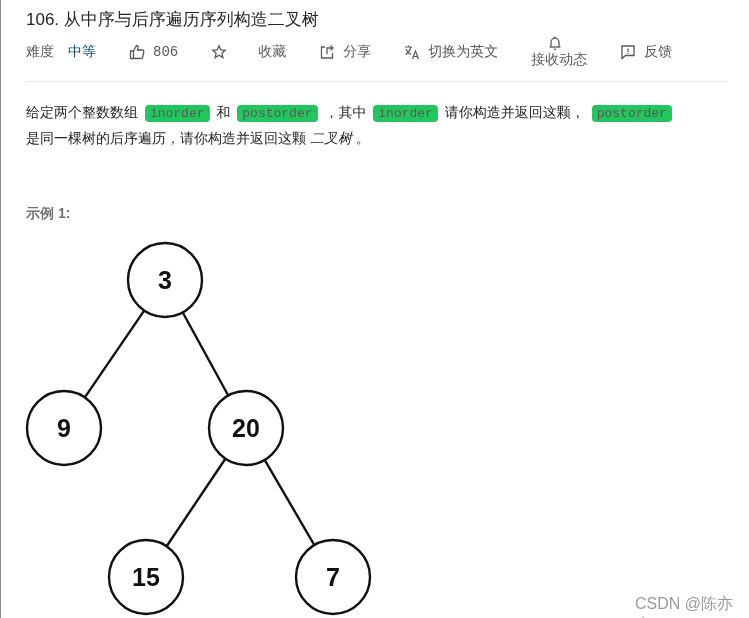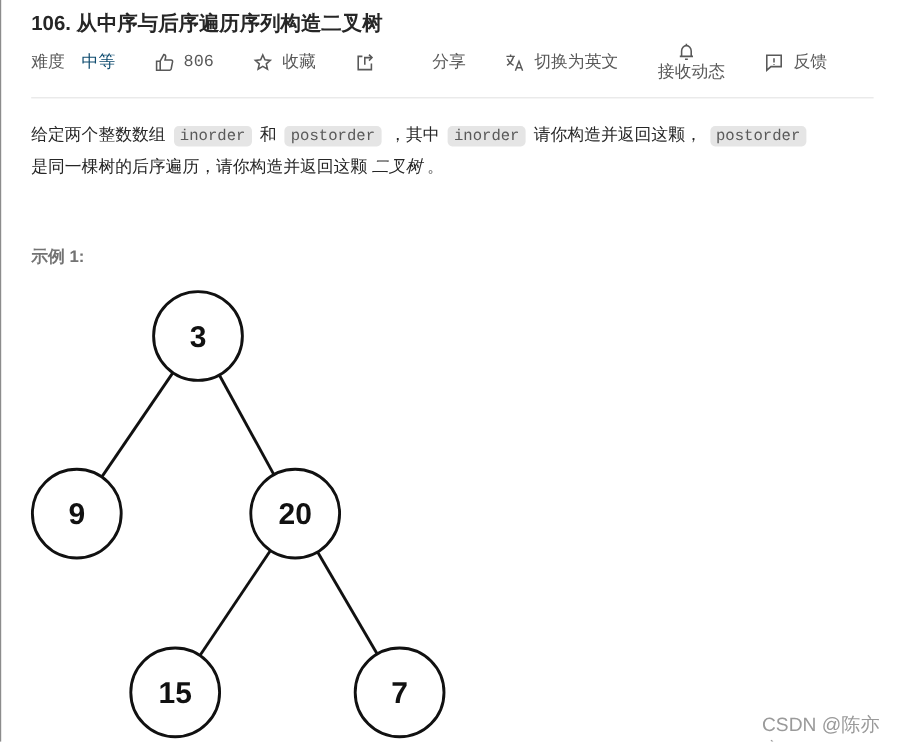--- a/index.html
+++ b/index.html
@@ -3,40 +3,40 @@
 <meta charset="utf-8">
 <style>
   html, body { margin:0; padding:0; }
   body {
     width:749px; height:618px; overflow:hidden; background:#ffffff;
     font-family:"Liberation Sans","DejaVu Sans",sans-serif; color:#262626;
     position:relative; border-left:1px solid #8c8c8c; box-sizing:border-box;
   }
   .title {
     position:absolute; left:25px; top:8px; font-size:17px; color:#262626;
-    font-weight:700; letter-spacing:0px;
+    font-weight:400; letter-spacing:0px;
   }
   .meta {
     position:absolute; left:25px; top:41px; height:22px; display:flex; align-items:center;
     font-size:14px; color:#595959;
   }
   .meta .item { display:flex; align-items:center; }
   .meta .lbl { color:#595959;text-align:center; }
   .meta .difficulty { color:#0c4a6e; margin-left:14px; }
   .meta .ic { display:inline-flex; width:16px; height:16px; margin-right:8px; color:#595959; }
   .meta svg { width:16px; height:16px; }
   .divider {
     position:absolute; left:25px; top:81px; width:702px; height:1px; background:#e5e5e5;
   }
   .desc {
     position:absolute; left:25px; top:100px; width:700px; font-size:14px; line-height:25px; color:#262626;
   }
   code.chip {
     font-family:"Liberation Mono","DejaVu Sans Mono",monospace; font-size:13px;
-    background:#e5e5e5; color:#262626c0; padding:1px 5px; border-radius:4px;
+    background:#22c55e; color:#262626c0; padding:1px 5px; border-radius:4px;
     margin:0 3px; color:#595959;
   }
   .desc em { font-style:italic; }
   .example-label {
     position:absolute; left:25px; top:205px; font-size:14px; font-weight:bold; color:#737373;
   }
   .tree { position:absolute; left:0; top:230px; }
   .watermark {
     position:absolute; left:634px; top:594px; font-size:16px; color:#9a9a9a;
   }
@@ -55,30 +55,30 @@
   <div class="item" style="margin-left:33px;font-family:Liberation Mono, monospace;">
     <span class="ic">
       <svg viewBox="0 0 16 16" fill="none" stroke="#595959" stroke-width="1.3">
           <path d="M1.5 7h3v7.5h-3z"></path>
           <path d="M4.5 7 L7.5 1.5 C8.8 1.5 9.3 2.5 9 3.8 L8.5 6 H13.5 C14.4 6 15 6.8 14.8 7.6 L13.6 13.5 C13.4 14.1 12.9 14.5 12.3 14.5 H4.5"></path>
         </svg>
     </span>
     <span>806</span>
   </div>
 
-  <div class="item" style="margin-left:33px;">
+  <div class="item" style="margin-left:33px;gap:23px;">
     <span class="ic">
       <svg viewBox="0 0 16 16" fill="none" stroke="#595959" stroke-width="1.3">
           <path d="M8 1.8 L9.8 5.9 L14.2 6.3 L10.9 9.2 L11.9 13.6 L8 11.3 L4.1 13.6 L5.1 9.2 L1.8 6.3 L6.2 5.9 Z"></path>
         </svg>
     </span>
     <span>收藏</span>
   </div>
 
-  <div class="item" style="margin-left:33px;gap:40px;">
+  <div class="item" style="margin-left:33px;">
     <span class="ic">
       <svg viewBox="0 0 16 16" fill="none" stroke="#595959" stroke-width="1.3">
           <path d="M6 3 H2.5 V14 H13.5 V9"></path>
           <path d="M8 10 V4 H14"></path>
           <path d="M11.5 1.5 L14 4 L11.5 6.5"></path>
         </svg>
     </span>
     <span>分享</span>
   </div>
 

